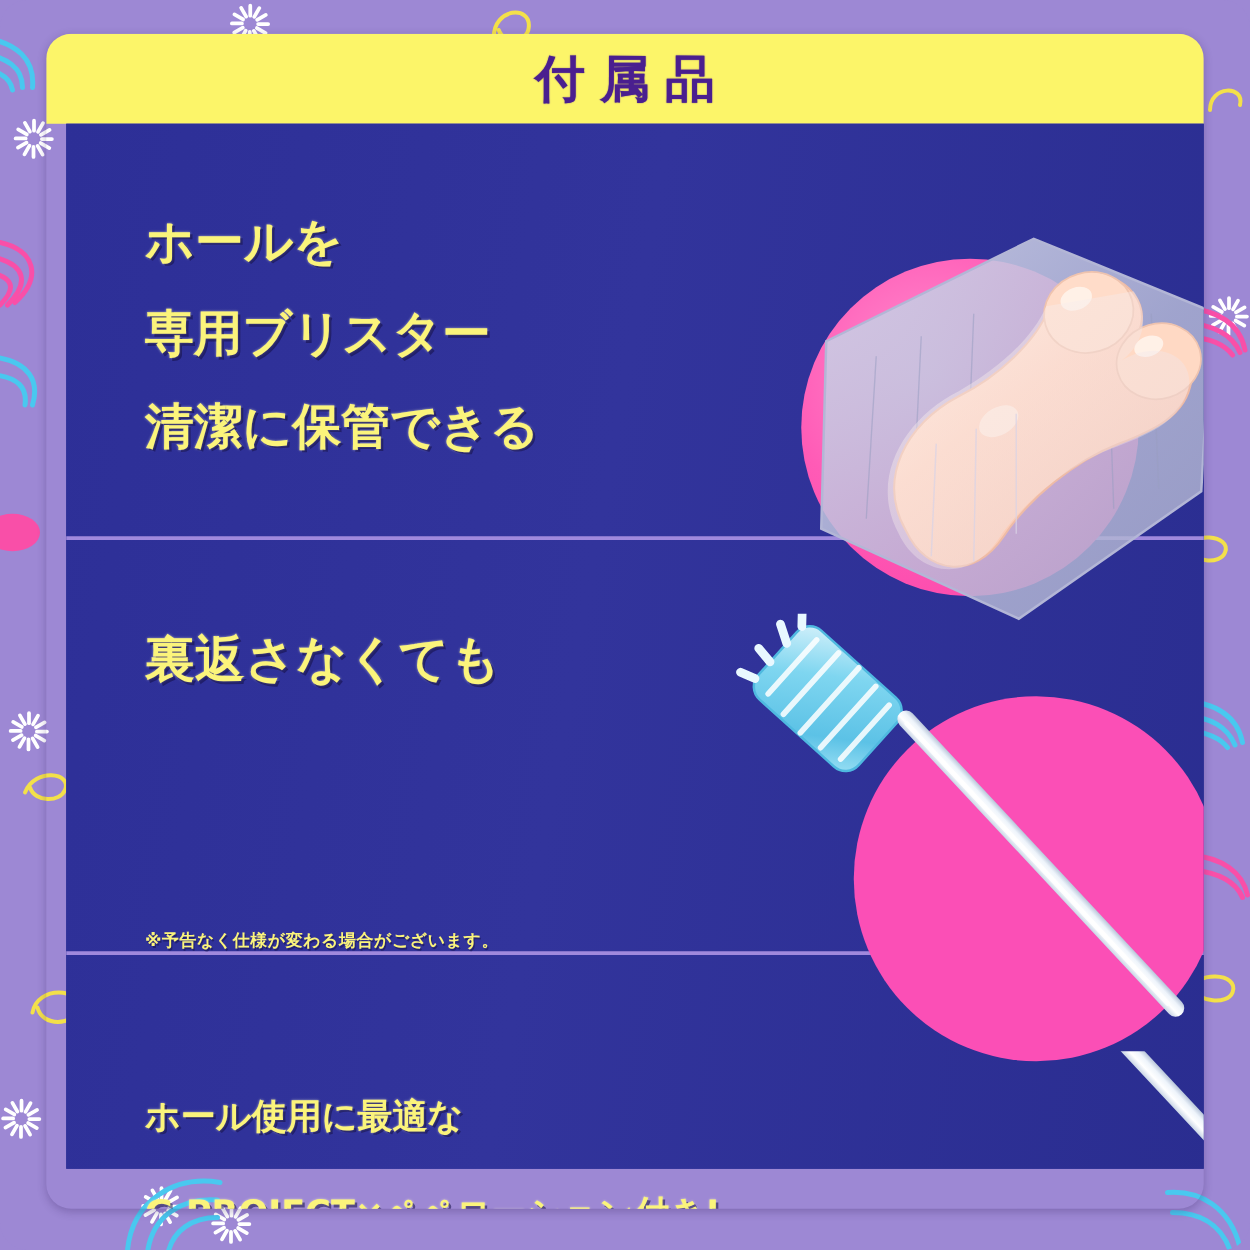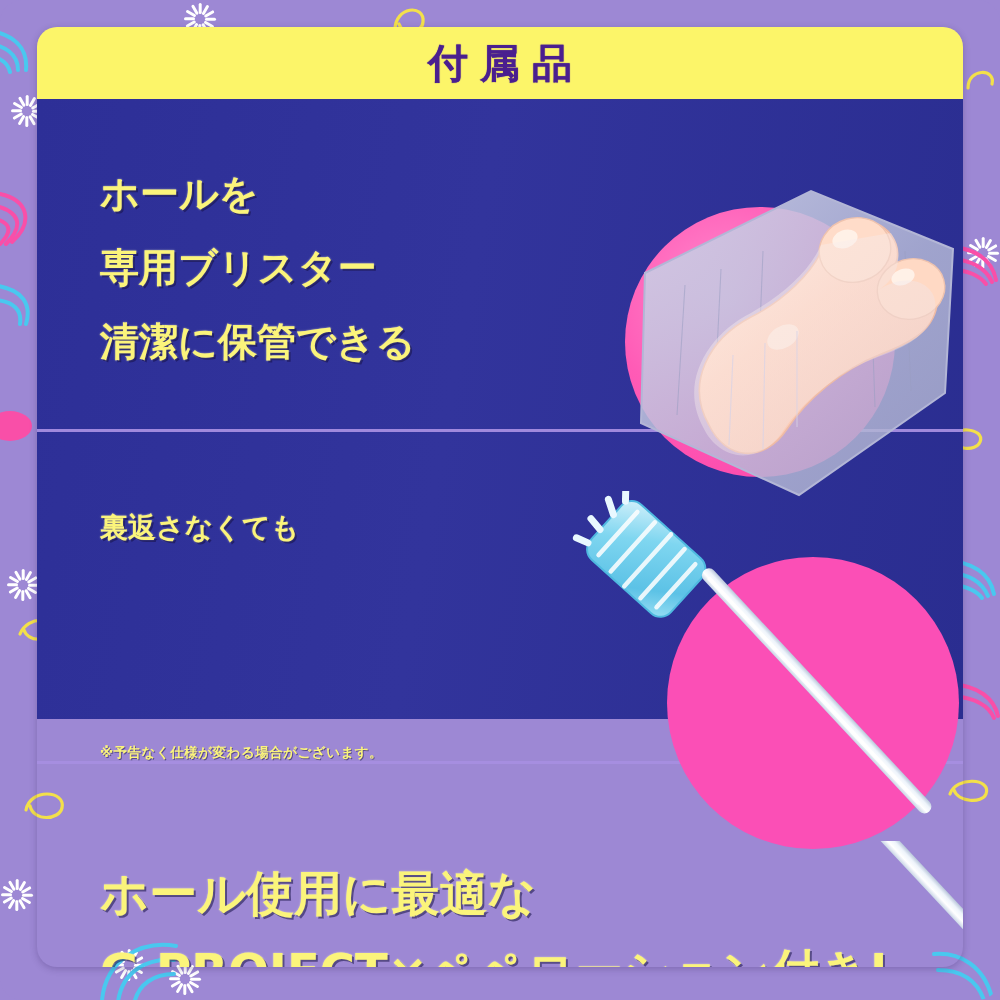--- a/index.html
+++ b/index.html
@@ -36,50 +36,50 @@
     position:absolute;left:0;top:0;width:100%;height:72px;
     background:#fcf569;display:flex;align-items:center;justify-content:center;
   }
   #header .ttl{
     color:#4a1f8f;font-size:40px;font-weight:bold;letter-spacing:.30em;
     text-indent:.30em;
     font-family:"DejaVu Sans","Liberation Sans",sans-serif;
     text-shadow:0 0 1px #4a1f8f;
   }
   #body{
-    position:absolute;left:0;top:72px;width:100%;height:620px;
+    position:absolute;left:16px;top:72px;width:100%;height:836px;
     background:#2b2f94;
     background-image:linear-gradient(100deg,#2d2f97 0%,#32349c 45%,#2a2d90 100%);
   }
 
   .divider{position:absolute;left:0;width:100%;height:3px;background:#a78ee0;opacity:.95;}
   #div1{top:330px;}
   #div2{top:662px;}
 
   
   .sec{position:absolute;left:0;width:100%;}
   .line{
     color:#fbf47b;font-weight:bold;white-space:nowrap;
     font-family:"DejaVu Sans","Liberation Sans",sans-serif;
     text-shadow:2px 2px 0 rgba(20,15,70,.55), 0 0 2px rgba(255,255,210,.65);
   }
   .sec1{top:58px;}
   .sec1 .line{font-size:39px;line-height:74px;margin-left:63px;}
   .sec2{top:385px;}
-  .sec2 .line{font-size:28px;line-height:88px;margin-left:63px;}
+  .sec2 .line{font-size:40px;line-height:88px;margin-left:63px;}
   .sec2 .line.indent{margin-left:63px;}
   .note{
     position:absolute;left:63px;top:645px;
     color:#fbf47b;font-size:13.5px;font-weight:bold;letter-spacing:.5px;
     font-family:"DejaVu Sans","Liberation Sans",sans-serif;
     text-shadow:1px 1px 0 rgba(20,15,70,.5);
     white-space:nowrap;
   }
   .sec3{top:755px;}
-  .sec3 .line{font-size:48px;line-height:78px;margin-left:63px;}
+  .sec3 .line{font-size:28px;line-height:78px;margin-left:63px;}
 
   
   .art{position:absolute;}
   #pinkcircle-1{
     left:588px;top:108px;width:270px;height:270px;border-radius:50%;
     background:radial-gradient(circle at 38% 34%,#ff8fd0 0%,#ff5bb6 48%,#fa3fa6 100%);
     z-index:6;
   }
   #blister{left:586px;top:78px;width:350px;height:340px;z-index:7;}
   #pinkcircle-2{

